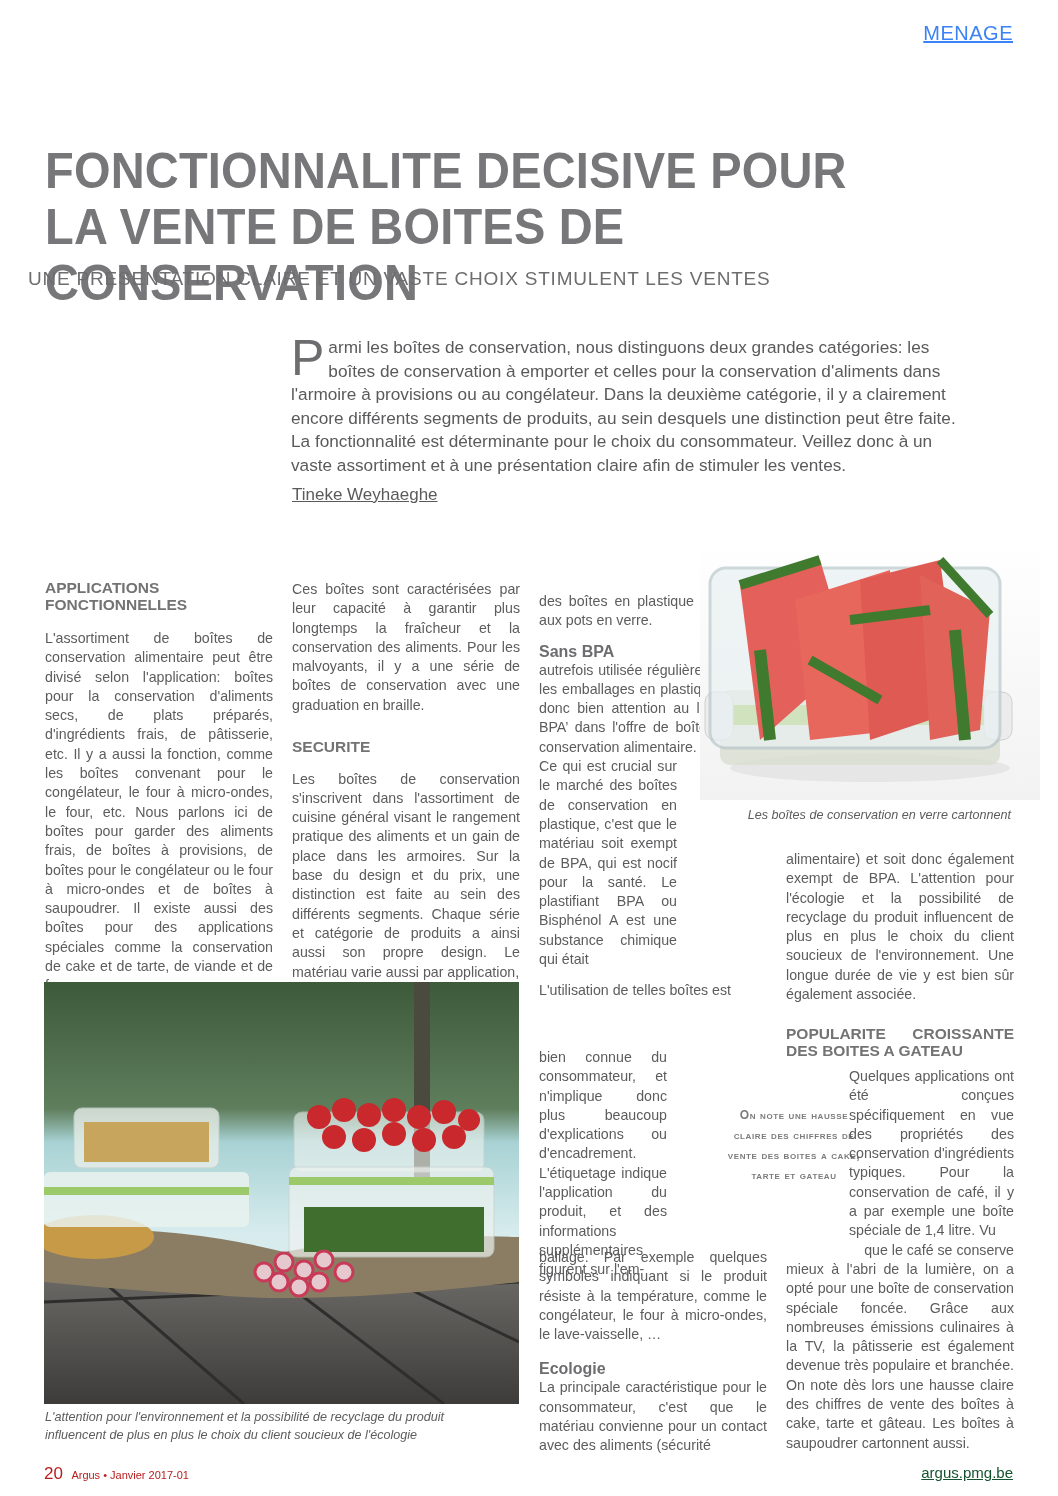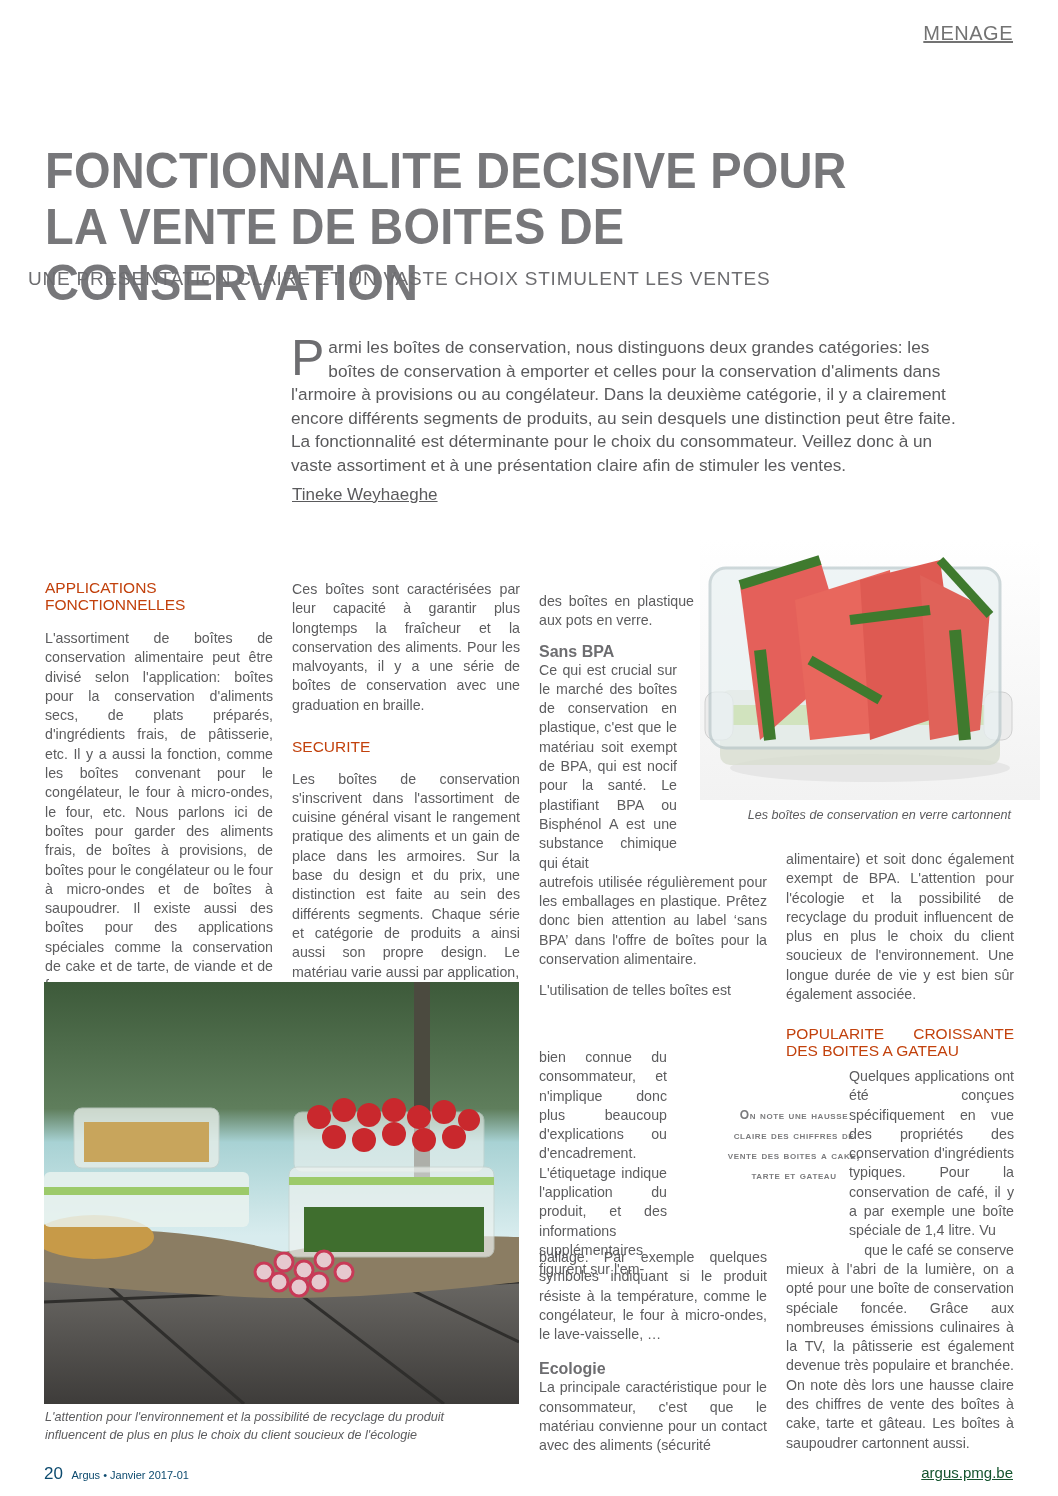--- a/index.html
+++ b/index.html
@@ -1,34 +1,34 @@
 <!DOCTYPE html>
 <html><head>
 <meta charset="utf-8">
 <style>
   html, body { margin:0; padding:0; background:#ffffff; }
   body { width:1058px; height:1496px; position:relative; overflow:hidden;
          font-family:"DejaVu Sans", sans-serif; color:#555; }
   .abs { position:absolute; }
-  .section-tag { right:45px; top:22px; font-size:20px; color:#737373; text-decoration:underline;
+  .section-tag { right:45px; top:22px; font-size:20px; color:#3b82f6; text-decoration:underline;
                  font-family:"Liberation Sans", sans-serif; letter-spacing:0.5px;text-align:center; }
   .title { left:45px; top:143px; width:980px; font-family:"Liberation Sans", sans-serif; font-weight:bold;
            font-size:50px; line-height:56px; color:#77777a; letter-spacing:0.2px; transform:scaleX(0.94); transform-origin:left top; }
   .subtitle { left:28px; top:268px; font-family:"Liberation Sans", sans-serif; font-size:19px; color:#6d6d70; letter-spacing:0.8px; }
   .intro { left:291px; top:336px; width:670px; font-family:"Liberation Sans", sans-serif; font-size:17.2px; line-height:23.6px; color:#5a5a5c; }
   .intro .dropcap { float:left; font-size:50px; line-height:40px; margin:2px 4px 0 0; color:#6d6d70; }
   .byline { left:292px; top:485px; font-family:"Liberation Sans", sans-serif; font-size:17px; color:#5a5a5c; text-decoration:underline; }
   .col { font-family:"Liberation Sans", sans-serif; font-size:14.2px; line-height:19.3px; color:#5c5c5e; text-align:justify; }
   .col p { margin:0; }
-  .h { font-family:"Liberation Sans", sans-serif; font-weight:normal; color:#c2410c; font-size:15.5px; line-height:16.5px; margin:0; }
+  .h { font-family:"Liberation Sans", sans-serif; font-weight:bold; color:#737373; font-size:15.5px; line-height:16.5px; margin:0; }
   .hsub { font-family:"Liberation Sans", sans-serif; font-weight:bold; color:#6d6d70; font-size:16px; line-height:18px; margin:0; }
   .pullquote { font-family:"Liberation Sans", sans-serif; font-weight:bold; color:#7b7b7d; font-size:12px; line-height:20px;
                text-align:center; letter-spacing:0.6px; font-variant:small-caps; }
   .caption { font-family:"Liberation Sans", sans-serif; font-style:italic; font-size:12.6px; line-height:18px; color:#5c5c5e; }
-  .footer-left { left:44px; top:1464px; font-family:"Liberation Sans", sans-serif; color:#0c4a6e; }
+  .footer-left { left:44px; top:1464px; font-family:"Liberation Sans", sans-serif; color:#b91c1c; }
   .footer-left .num { font-size:17px; }
   .footer-left .mag { font-size:11px; margin-left:4px; }
   .footer-right { right:45px; top:1464px; font-family:"Liberation Sans", sans-serif; font-size:15px; color:#14532d; text-decoration:underline; }
   
   .img-watermelon { left:700px; top:540px; width:340px; height:260px; }
   .img-picnic { left:44px; top:982px; width:475px; height:422px; overflow:hidden; }
 </style>
 </head>
 <body>
 
@@ -53,22 +53,22 @@
 
 <div class="abs col" style="left:292px; top:580px; width:228px;">
   <p>Ces boîtes sont caractérisées par leur capacité à garantir plus longtemps la fraîcheur et la conservation des aliments. Pour les malvoyants, il y a une série de boîtes de conservation avec une graduation en braille.</p>
   <h2 class="h" style="margin-top:24px;">SECURITE</h2>
   <p style="margin-top:14px;">Les boîtes de conservation s'inscrivent dans l'assortiment de cuisine général visant le rangement pratique des aliments et un gain de place dans les armoires. Sur la base du design et du prix, une distinction est faite au sein des différents segments. Chaque série et catégorie de produits a ainsi aussi son propre design. Le matériau varie aussi par application,</p>
 </div>
 
 <div class="abs col" style="left:539px; top:580px; width:228px;">
   <p style="width:155px;margin-top:12px;">des boîtes en plastique aux pots en verre.</p>
   <div class="hsub" style="margin-top:12px;">Sans BPA</div>
+  <p>autrefois utilisée régulièrement pour les emballages en plastique. Prêtez donc bien attention au label ‘sans BPA’ dans l'offre de boîtes pour la conservation alimentaire.</p>
   <p style="width:138px;">Ce qui est crucial sur le marché des boîtes de conservation en plastique, c'est que le matériau soit exempt de BPA, qui est nocif pour la santé. Le plastifiant BPA ou Bisphénol A est une substance chimique qui était</p>
-  <p>autrefois utilisée régulièrement pour les emballages en plastique. Prêtez donc bien attention au label ‘sans BPA’ dans l'offre de boîtes pour la conservation alimentaire.</p>
   <p style="margin-top:12px;">L'utilisation de telles boîtes est</p>
   <p style="width:226px;">
     <span style="display:block; width:226px;">
         <span style="float:right; width:0; height:180px;"></span>
       </span>
   </p>
 </div>
 
 <div class="abs col" style="left:539px; top:1048px; width:128px;">
   <p>bien connue du consommateur, et n'implique donc plus beaucoup d'explications ou d'encadrement. L'étiquetage indique l'application du produit, et des informations supplémentaires figurent sur l'em-</p>

